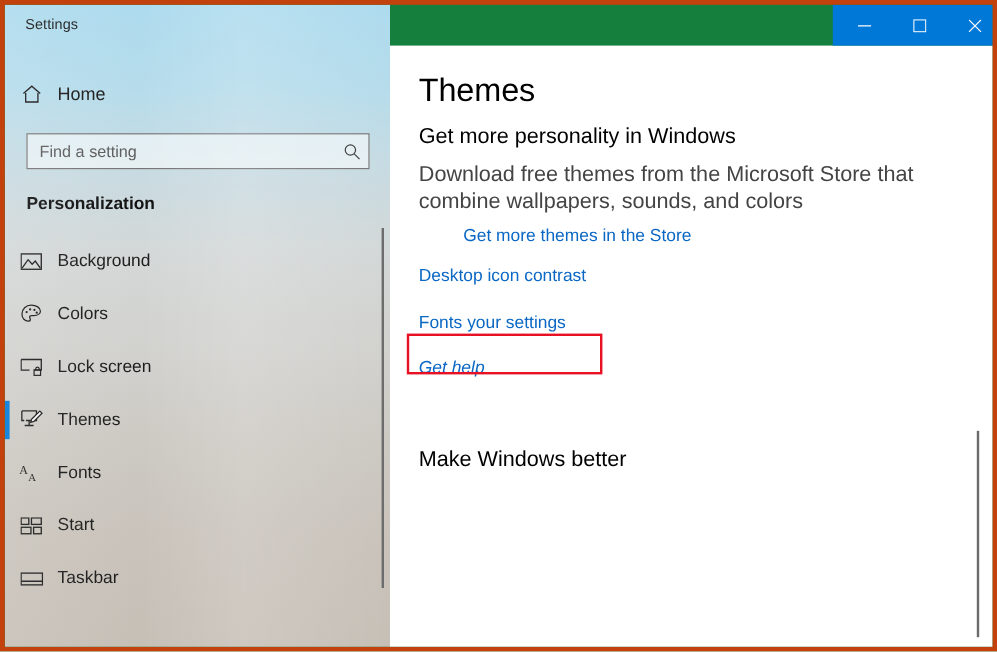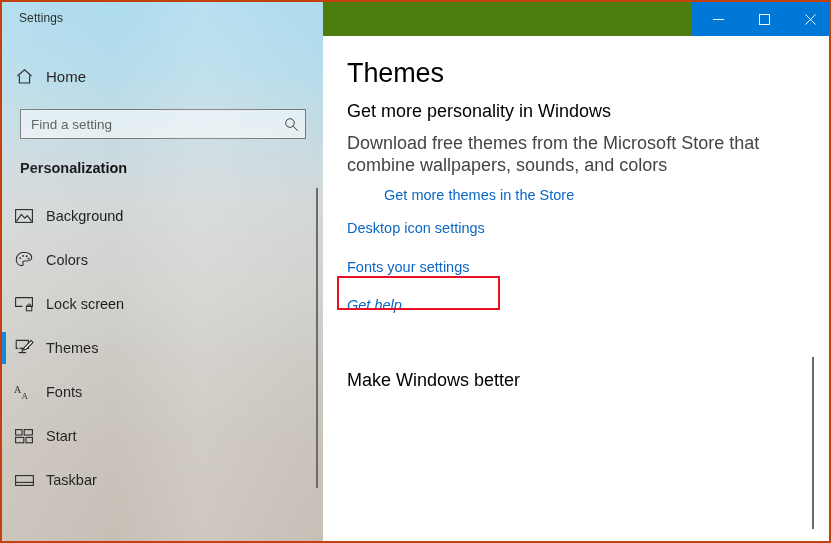--- a/index.html
+++ b/index.html
@@ -10,22 +10,22 @@
     overflow: hidden;
     font-family: "Liberation Sans", sans-serif;
     background: #ffffff;
   }
 
   
   #window {
     position: relative;
     width: 831px;
     height: 543px;
-    border: 2px solid #c2410c;
-    background: #4d7c0f;
+    border: 4px solid #c2410c;
+    background: #15803d;
     overflow: hidden;
   }
 
   
   .titlebar-controls {
     position: absolute;
     top: 0;
     left: 690px;
     width: 141px;
     height: 34px;
@@ -411,21 +411,21 @@
       <div class="h2">Get more personality in Windows</div>
 
       <div class="body-text">Download free themes from the Microsoft Store that combine wallpapers, sounds, and colors</div>
 
       <div style="margin-top:10px;margin-left:37px;">
         <a class="link" href="#">Get more themes in the Store</a>
       </div>
 
 
       <div style="margin-top:15px;">
-        <a class="link" href="#">Desktop icon settings</a>
+        <a class="link" href="#">Desktop icon contrast</a>
       </div>
       <div style="margin-top:21px;">
         <a class="link" href="#">Fonts your settings</a>
       </div>
 
       <div style="margin-top:20px;font-style:italic;">
         <a class="link" href="#">Get help</a>
       </div>
 
       <div class="sec-head" style="margin-top:56px;">Make Windows better</div>

